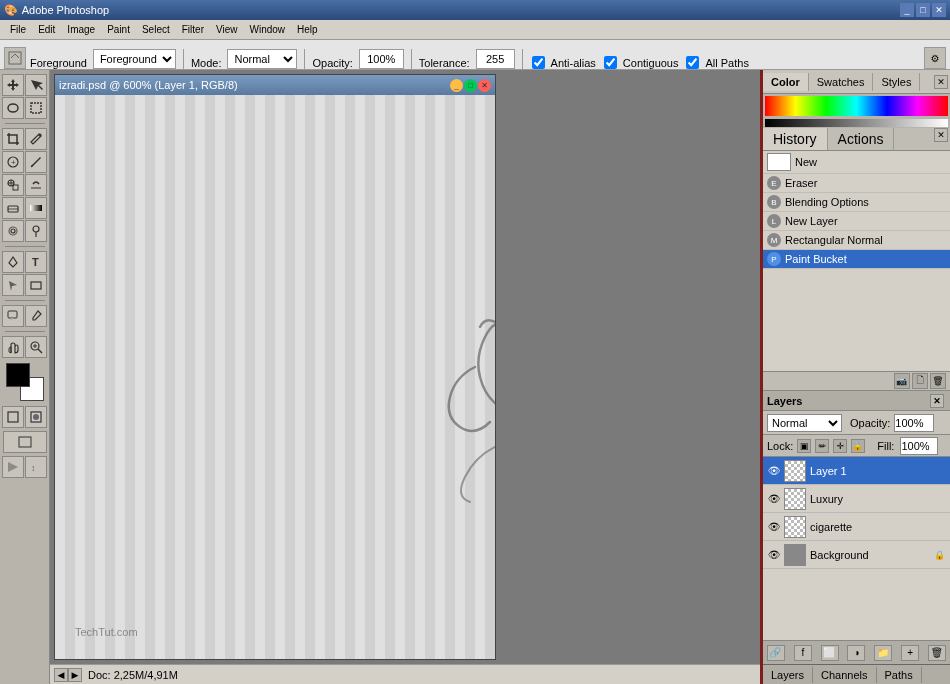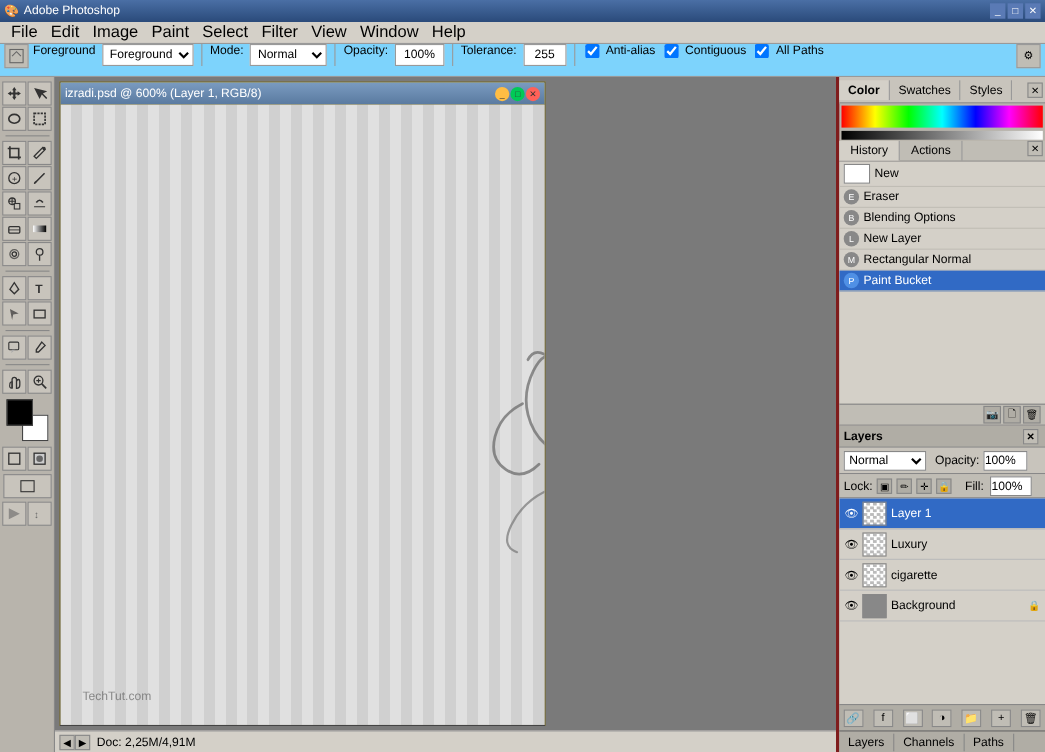--- a/index.html
+++ b/index.html
@@ -26,30 +26,30 @@
       height: 20px;
       background: #d4d0c8;
       display: flex;
       align-items: center;
       padding: 0 4px;
       border-bottom: 1px solid #999;
     }
     .menu-item {
       padding: 2px 6px;
       cursor: pointer;
-      font-size: 15px;
+      font-size: 10px;
       color: #000;
     }
 
     
     #options-bar {
       height: 30px;
-      background: #7dd3fc;
-      display: flex;
-      align-items: flex-start;
+      background: #e5e5e5;
+      display: flex;
+      align-items: flex-end;
       padding: 0 4px;
       gap: 4px;
       border-bottom: 1px solid #999;
     }
     .options-tool-icon {
       width: 22px; height: 22px; background: #c0bdb5; border: 1px solid #999;
       display: flex; align-items: center; justify-content: center; cursor: pointer;
     }
     .options-label { font-size: 11px; color: #000; margin-right: 2px; }
     .options-dropdown {
@@ -255,21 +255,21 @@
     }
 
     
     #history-tabs {
       display: flex;
       background: #c0bdb5;
       border-bottom: 1px solid #888;
     }
     .history-tab {
       padding: 3px 10px;
-      font-size: 11px;
+      font-size: 14px;
       cursor: pointer;
       border-right: 1px solid #999;
     }
     .history-tab.active { background: #d4d0c8; }
 
     
     #history-panel {
       flex: 0 0 auto;
       height: 220px;
       background: #d4d0c8;

